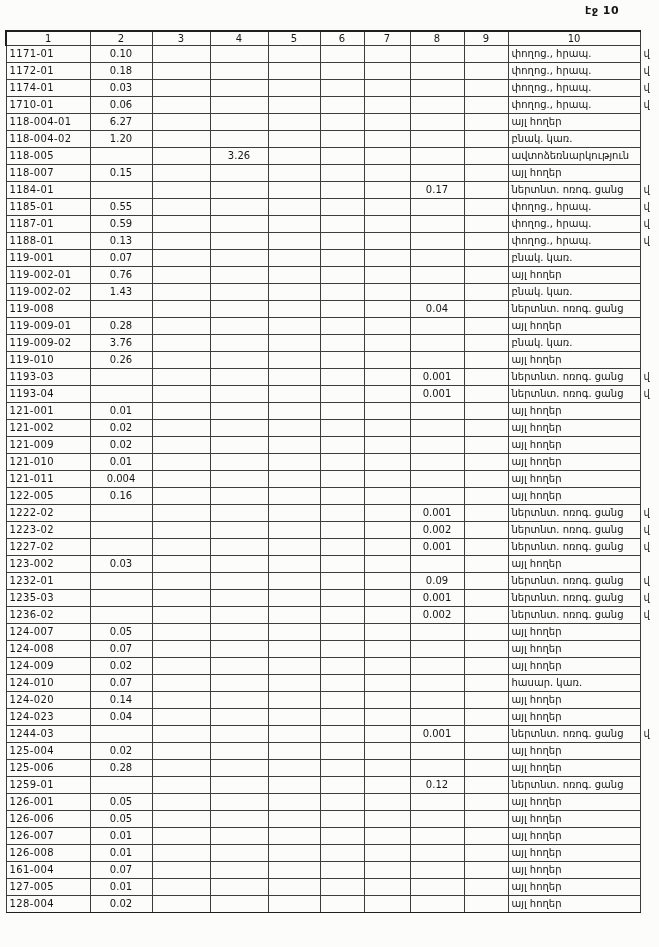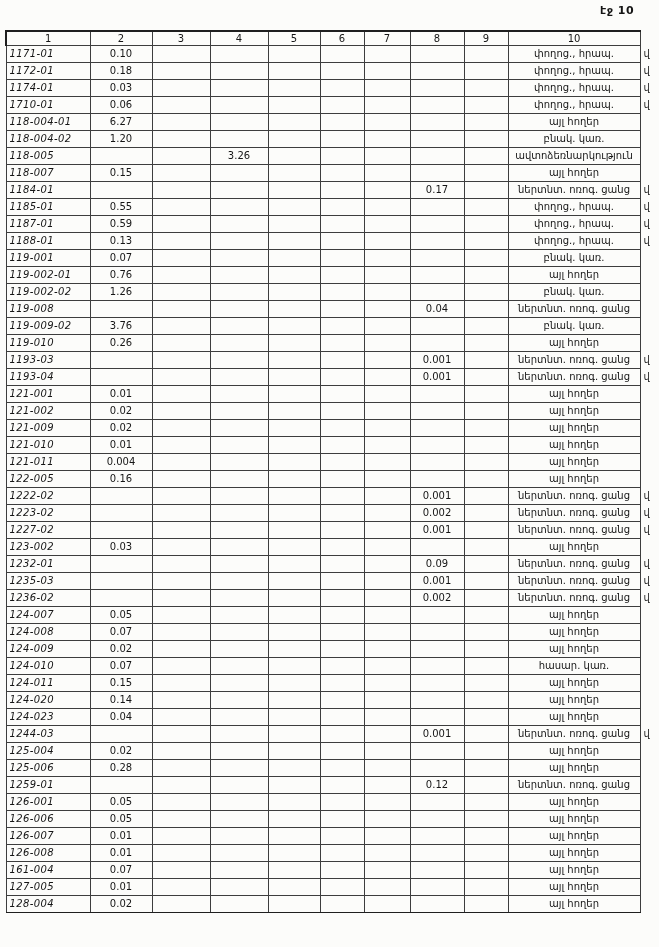--- a/index.html
+++ b/index.html
@@ -16,21 +16,20 @@
     color: #151515;
     overflow: hidden;
   }
   .page-label {
     position: absolute;
     top: 4px;
     left: 585px;
     font-size: 11px;
     font-weight: bold;
     letter-spacing: 0.5px;
-    margin-left: 15px;
   }
   table.grid {
     position: absolute;
     top: 30px;
     left: 5px;
     border-collapse: collapse;
     table-layout: fixed;
   }
   table.grid th,
   table.grid td {
@@ -49,22 +48,22 @@
     text-align: center;
     border-top: 2px solid #1f1f1f;
   }
   table.grid thead th.note,
   table.grid td.note {
     border: none;
     background: transparent;
   }
   td.c1 { text-align: left; padding-left: 5px; letter-spacing: 0.4px; }
   td.c2, td.c3, td.c4, td.c5, td.c6, td.c7, td.c8, td.c9 { text-align: center; }
-  td.c10 { text-align: center; padding-left: 4px; font-size: 9.5px; }
-  td.c1 { border-left: 2px solid #1f1f1f; font-style: italic; }
+  td.c10 { text-align: left; padding-left: 4px; font-size: 9.5px; }
+  td.c1 { border-left: 2px solid #1f1f1f; }
   thead th:first-child { border-left: 2px solid #1f1f1f; }
   td.c10 { border-right: 1.5px solid #2a2a2a; }
   td.note {
     font-size: 9px;
     color: #2b2b2b;
     text-align: left;
     padding-left: 4px;
   }
   tbody tr:last-child td:not(.note) { border-bottom: 1.5px solid #1f1f1f; }
 </style>
@@ -281,21 +280,21 @@
           <td class="c5"></td>
           <td class="c6"></td>
           <td class="c7"></td>
           <td class="c8"></td>
           <td class="c9"></td>
           <td class="c10">այլ հողեր</td>
           <td class="note"></td>
         </tr>
         <tr>
           <td class="c1">119-002-02</td>
-          <td class="c2">1.26</td>
+          <td class="c2">1.43</td>
           <td class="c3"></td>
           <td class="c4"></td>
           <td class="c5"></td>
           <td class="c6"></td>
           <td class="c7"></td>
           <td class="c8"></td>
           <td class="c9"></td>
           <td class="c10">բնակ. կառ.</td>
           <td class="note"></td>
         </tr>
@@ -303,20 +302,33 @@
           <td class="c1">119-008</td>
           <td class="c2"></td>
           <td class="c3"></td>
           <td class="c4"></td>
           <td class="c5"></td>
           <td class="c6"></td>
           <td class="c7"></td>
           <td class="c8">0.04</td>
           <td class="c9"></td>
           <td class="c10">ներտնտ. ոռոգ. ցանց</td>
+          <td class="note"></td>
+        </tr>
+        <tr>
+          <td class="c1">119-009-01</td>
+          <td class="c2">0.28</td>
+          <td class="c3"></td>
+          <td class="c4"></td>
+          <td class="c5"></td>
+          <td class="c6"></td>
+          <td class="c7"></td>
+          <td class="c8"></td>
+          <td class="c9"></td>
+          <td class="c10">այլ հողեր</td>
           <td class="note"></td>
         </tr>
         <tr>
           <td class="c1">119-009-02</td>
           <td class="c2">3.76</td>
           <td class="c3"></td>
           <td class="c4"></td>
           <td class="c5"></td>
           <td class="c6"></td>
           <td class="c7"></td>
@@ -576,33 +588,20 @@
           <td class="c1">124-010</td>
           <td class="c2">0.07</td>
           <td class="c3"></td>
           <td class="c4"></td>
           <td class="c5"></td>
           <td class="c6"></td>
           <td class="c7"></td>
           <td class="c8"></td>
           <td class="c9"></td>
           <td class="c10">հասար. կառ.</td>
-          <td class="note"></td>
-        </tr>
-        <tr>
-          <td class="c1">124-011</td>
-          <td class="c2">0.15</td>
-          <td class="c3"></td>
-          <td class="c4"></td>
-          <td class="c5"></td>
-          <td class="c6"></td>
-          <td class="c7"></td>
-          <td class="c8"></td>
-          <td class="c9"></td>
-          <td class="c10">այլ հողեր</td>
           <td class="note"></td>
         </tr>
         <tr>
           <td class="c1">124-020</td>
           <td class="c2">0.14</td>
           <td class="c3"></td>
           <td class="c4"></td>
           <td class="c5"></td>
           <td class="c6"></td>
           <td class="c7"></td>

